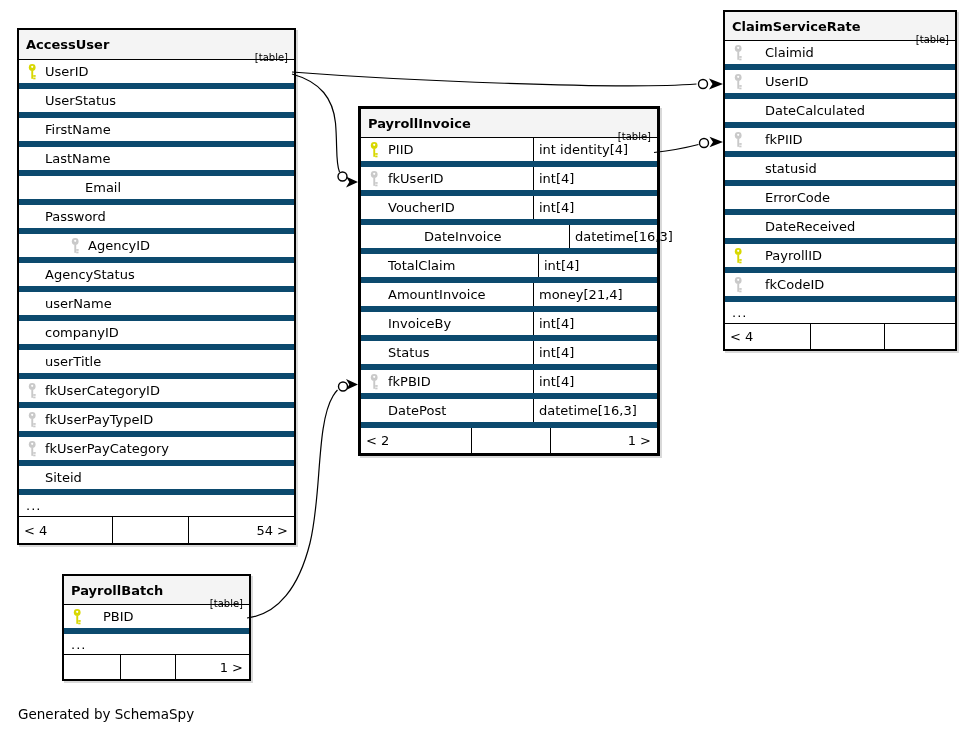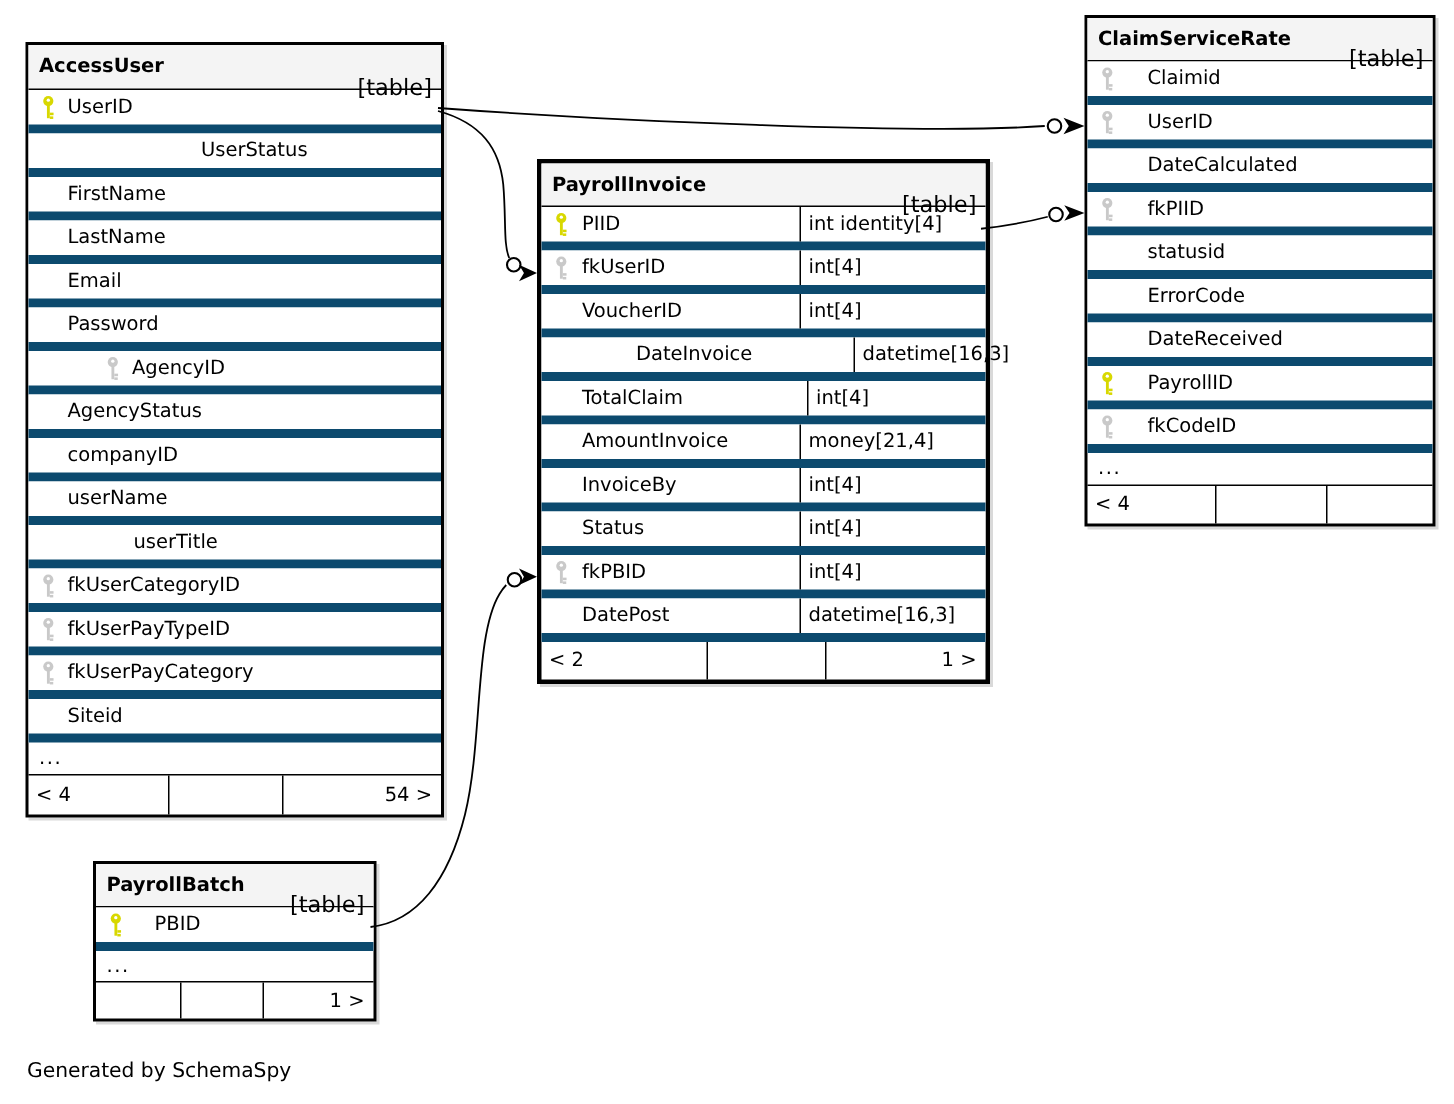--- a/index.html
+++ b/index.html
@@ -37,21 +37,21 @@
   .tbl-header {
     display: flex;
     justify-content: space-between;
     align-items: center;
     background: #f4f4f4;
     border-bottom: 1px solid #000;
     box-sizing: border-box;
     padding: 0 6px 0 7px;
   }
   .tbl-title { font-weight: bold; font-size: 13px; white-space: nowrap; }
-  .tbl-tag { font-size: 15px; white-space: nowrap; margin-top: 26px; }
+  .tbl-tag { font-size: 10px; white-space: nowrap; margin-top: 26px; }
 
   .tbl-row {
     display: flex;
     align-items: center;
     height: 29px;
     border-bottom: 6px solid #0c4a6e;
     box-sizing: border-box;
     background: #fff;
   }
   .name-cell { display: flex; align-items: center; height: 100%; box-sizing: border-box; }
@@ -131,38 +131,38 @@
               <circle cx="5.2" cy="3.8" r="1.1" fill="#ffffff"></circle>
               <rect x="4.3" y="7.2" width="1.9" height="8.6" fill="#d8d800"></rect>
               <rect x="6.2" y="12.1" width="2.5" height="1.7" fill="#d8d800"></rect>
               <rect x="6.2" y="14.6" width="2.3" height="1.7" fill="#d8d800"></rect>
             </svg>
           </span>
           <span class="col-name">UserID</span>
         </div>
       </div>
       <div class="tbl-row" style="height: 29px;">
-        <div class="name-cell" style="flex: 1 1 0%; justify-content: center;">
+        <div class="name-cell" style="flex: 1 1 0%;">
           <span class="key-cell" style="width: 26px;"></span>
           <span class="col-name">UserStatus</span>
         </div>
       </div>
       <div class="tbl-row" style="height: 29px;">
         <div class="name-cell" style="flex: 1 1 0%;">
           <span class="key-cell" style="width: 26px;"></span>
           <span class="col-name">FirstName</span>
         </div>
       </div>
       <div class="tbl-row" style="height: 29px;">
         <div class="name-cell" style="flex: 1 1 0%;">
           <span class="key-cell" style="width: 26px;"></span>
           <span class="col-name">LastName</span>
         </div>
       </div>
-      <div class="tbl-row" style="height: 29px;">
+      <div class="tbl-row" style="height: 29px; padding-left: 40px;">
         <div class="name-cell" style="flex: 1 1 0%;">
           <span class="key-cell" style="width: 26px;"></span>
           <span class="col-name">Email</span>
         </div>
       </div>
       <div class="tbl-row" style="height: 29px;">
         <div class="name-cell" style="flex: 1 1 0%;">
           <span class="key-cell" style="width: 26px;"></span>
           <span class="col-name">Password</span>
         </div>
@@ -183,31 +183,31 @@
       </div>
       <div class="tbl-row" style="height: 29px;">
         <div class="name-cell" style="flex: 1 1 0%;">
           <span class="key-cell" style="width: 26px;"></span>
           <span class="col-name">AgencyStatus</span>
         </div>
       </div>
       <div class="tbl-row" style="height: 29px;">
         <div class="name-cell" style="flex: 1 1 0%;">
           <span class="key-cell" style="width: 26px;"></span>
+          <span class="col-name">userName</span>
+        </div>
+      </div>
+      <div class="tbl-row" style="height: 29px;">
+        <div class="name-cell" style="flex: 1 1 0%;">
+          <span class="key-cell" style="width: 26px;"></span>
           <span class="col-name">companyID</span>
         </div>
       </div>
       <div class="tbl-row" style="height: 29px;">
         <div class="name-cell" style="flex: 1 1 0%;">
-          <span class="key-cell" style="width: 26px;"></span>
-          <span class="col-name">userName</span>
-        </div>
-      </div>
-      <div class="tbl-row" style="height: 29px;">
-        <div class="name-cell" style="flex: 1 1 0%; padding-left: 44px;">
           <span class="key-cell" style="width: 26px;"></span>
           <span class="col-name">userTitle</span>
         </div>
       </div>
       <div class="tbl-row" style="height: 29px;">
         <div class="name-cell" style="flex: 1 1 0%;">
           <span class="key-cell" style="width: 26px;">
             <svg width="11" height="18" viewBox="0 0 11 18">
               <circle cx="5.2" cy="4.4" r="3.4" fill="#c9c9c9"></circle>
               <circle cx="5.2" cy="3.8" r="1.1" fill="#ffffff"></circle>

